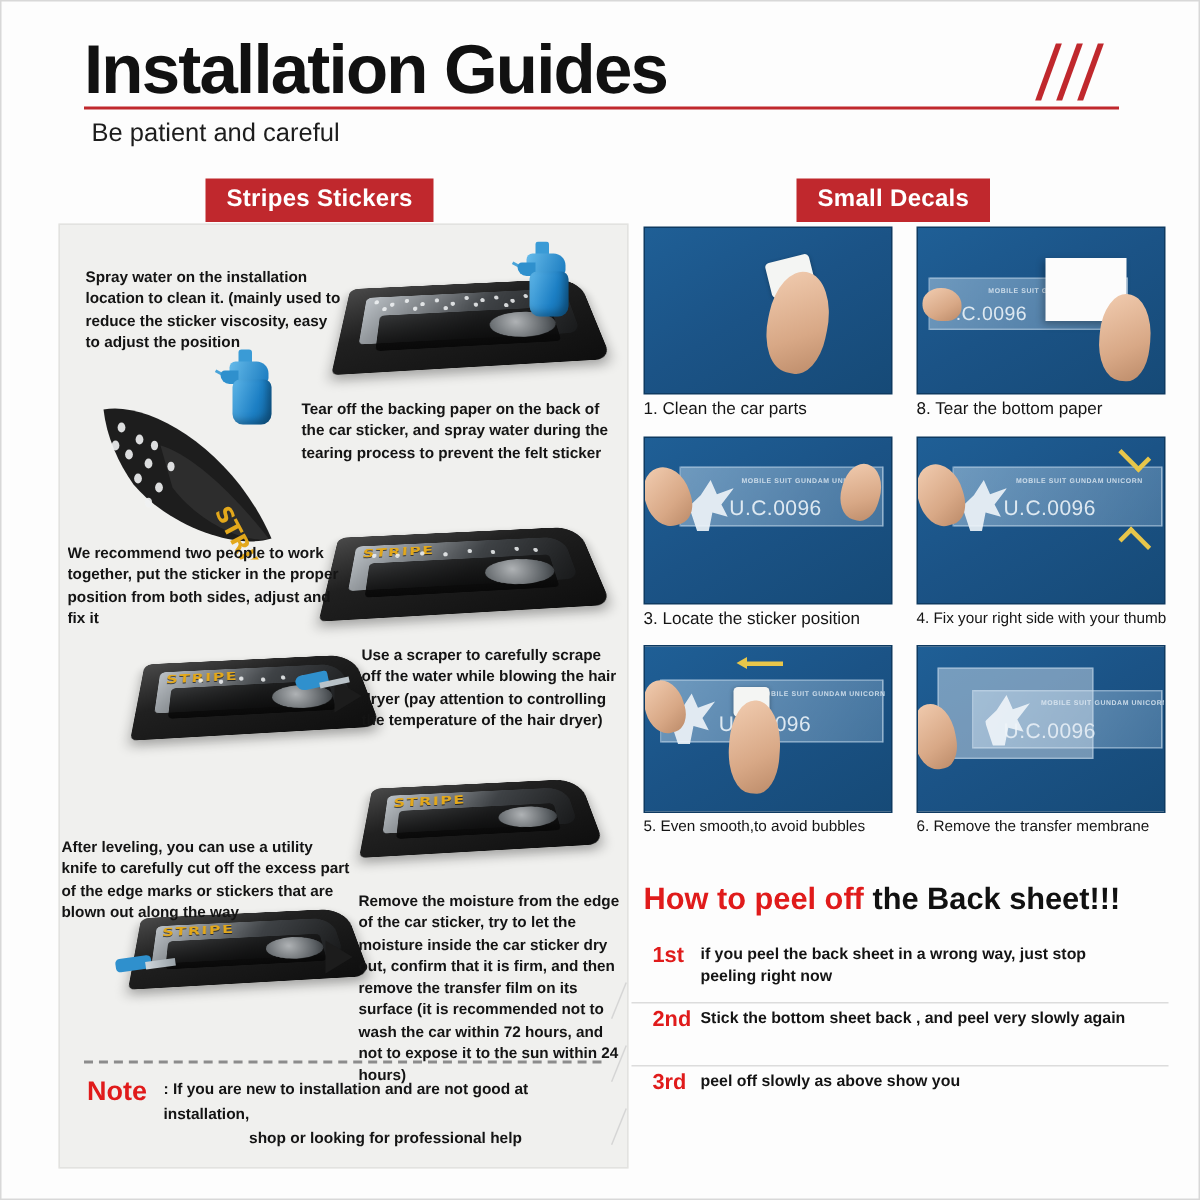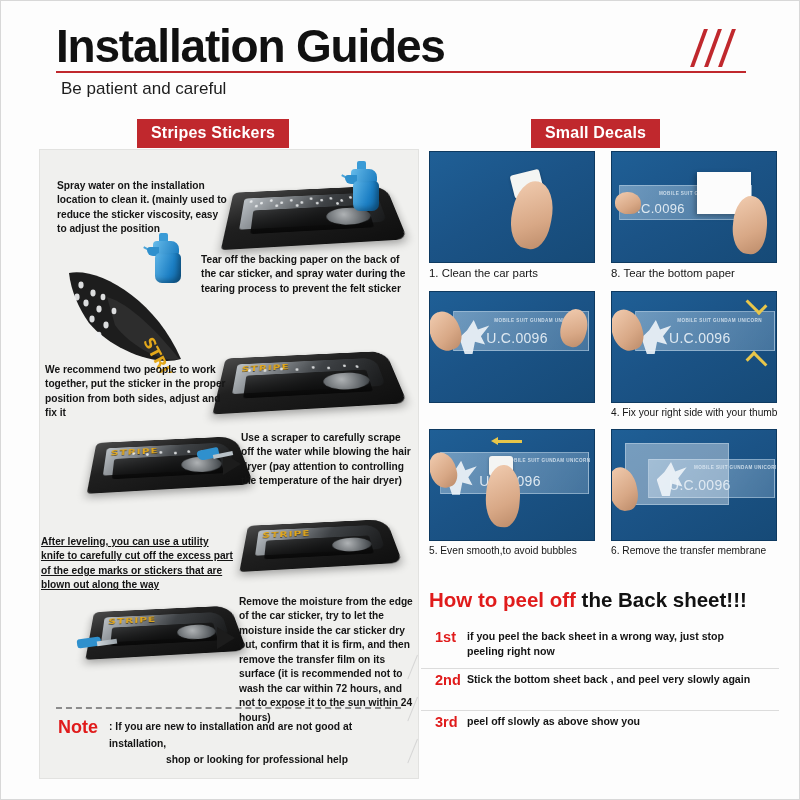--- a/index.html
+++ b/index.html
@@ -360,21 +360,21 @@
     </g>
     <text x="84" y="78" fill="#e3a81b" font-size="15" font-weight="bold" font-family="DejaVu Sans, sans-serif" transform="rotate(62 84 78)">STRIPE</text>
   </svg>
   <div class="spray" style="left:140px;top:232px;z-index:5;">
     <div class="noz"></div>
       <div class="cap"></div>
       <div class="head"></div>
       <div class="trig"></div>
       <div class="tank"></div>
   </div>
-  <div class="ltext" style="left:200px;top:252px;width:205px;z-index:4;">Tear off the backing paper on the back of the car sticker, and spray water during the tearing process to prevent the felt sticker</div>
+  <div class="ltext" style="left:200px;top:266px;width:205px;z-index:4;">Tear off the backing paper on the back of the car sticker, and spray water during the tearing process to prevent the felt sticker</div>
 
   <div class="lnum" style="left:200px;top:338px;">3</div>
   <div class="wind" style="left:220px;top:342px;width:176px;height:72px;z-index:3;">
     <div class="body">
       <div class="glass"></div>
         <div class="shade"></div>
         <div class="wheel"></div>
       <div class="stripe-text">STRIPE</div>
       <div class="drops">
         <b style="left:6%;top:30%"></b>
@@ -416,21 +416,21 @@
 
   <div class="lnum" style="left:224px;top:518px;">5</div>
   <div class="wind" style="left:244px;top:512px;width:150px;height:60px;z-index:3;">
     <div class="body">
       <div class="glass"></div>
         <div class="shade"></div>
         <div class="wheel"></div>
       <div class="stripe-text">STRIPE</div>
     </div>
   </div>
-  <div class="ltext" style="left:40px;top:534px;width:192px;z-index:4;text-decoration:underline;">After leveling, you can use a utility knife to carefully cut off the excess part of the edge marks or stickers that are blown out along the way</div>
+  <div class="ltext" style="left:40px;top:558px;width:192px;z-index:4;">After leveling, you can use a utility knife to carefully cut off the excess part of the edge marks or stickers that are blown out along the way</div>
 
   <div class="lnum" style="left:68px;top:596px;">6</div>
   <div class="wind" style="left:90px;top:598px;width:148px;height:62px;z-index:3;">
     <div class="body">
       <div class="glass"></div>
         <div class="shade"></div>
         <div class="wheel"></div>
       <div class="stripe-text">STRIPE</div>
     </div>
   </div>
@@ -474,20 +474,21 @@
     <div class="cell">
       <div class="photo">
         <div class="decal" style="left:14%;top:18%;width:82%;height:34%;">
           <div class="uni"></div>
           <div class="sml">MOBILE SUIT GUNDAM UNICORN</div>
           <div class="big" style="left:24%;font-size:14px;">U.C.0096</div>
         </div>
         <div class="hand" style="left:0%;top:18%;width:30px;height:40px;transform:rotate(-18deg);"></div>
         <div class="hand" style="left:80%;top:16%;width:26px;height:38px;transform:rotate(16deg);"></div>
       </div>
+      <div class="cap">3. Locate the sticker position</div>
     </div>
 
     <div class="cell">
       <div class="photo">
         <div class="decal" style="left:14%;top:18%;width:84%;height:34%;">
           <div class="uni"></div>
           <div class="sml">MOBILE SUIT GUNDAM UNICORN</div>
           <div class="big" style="left:24%;font-size:14px;">U.C.0096</div>
         </div>
         <div class="hand" style="left:0%;top:16%;width:30px;height:42px;transform:rotate(-16deg);"></div>

